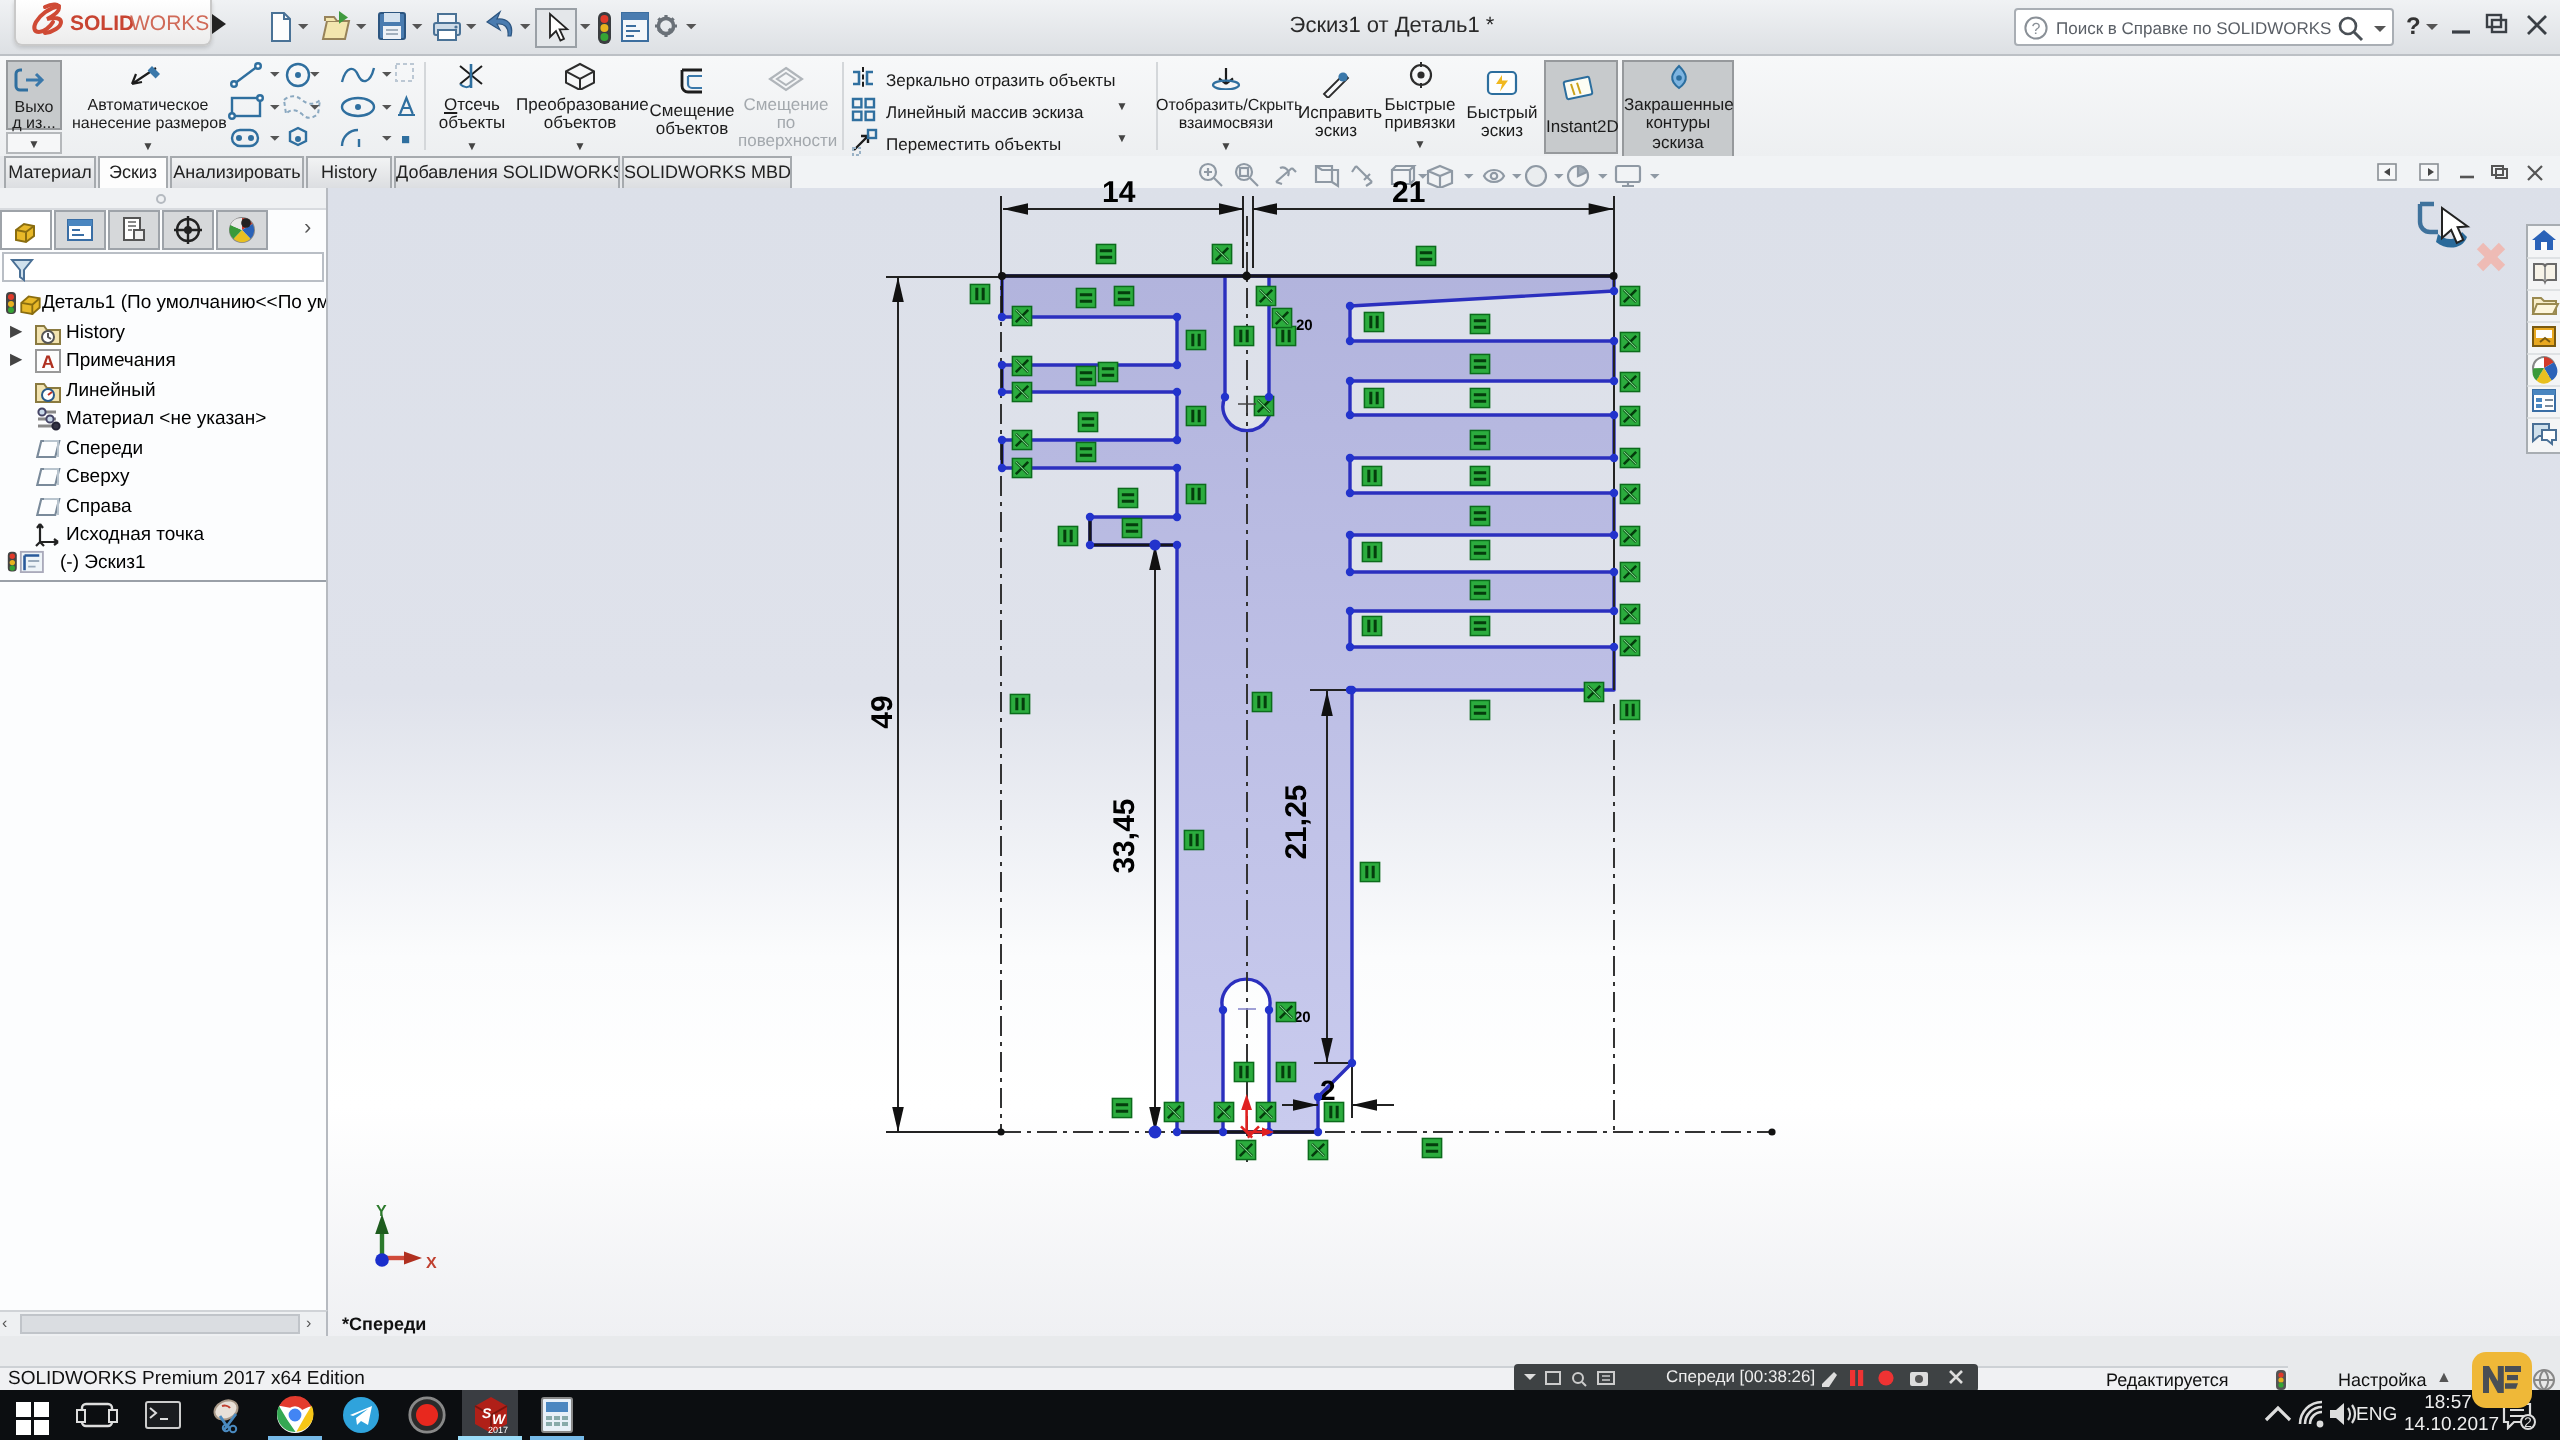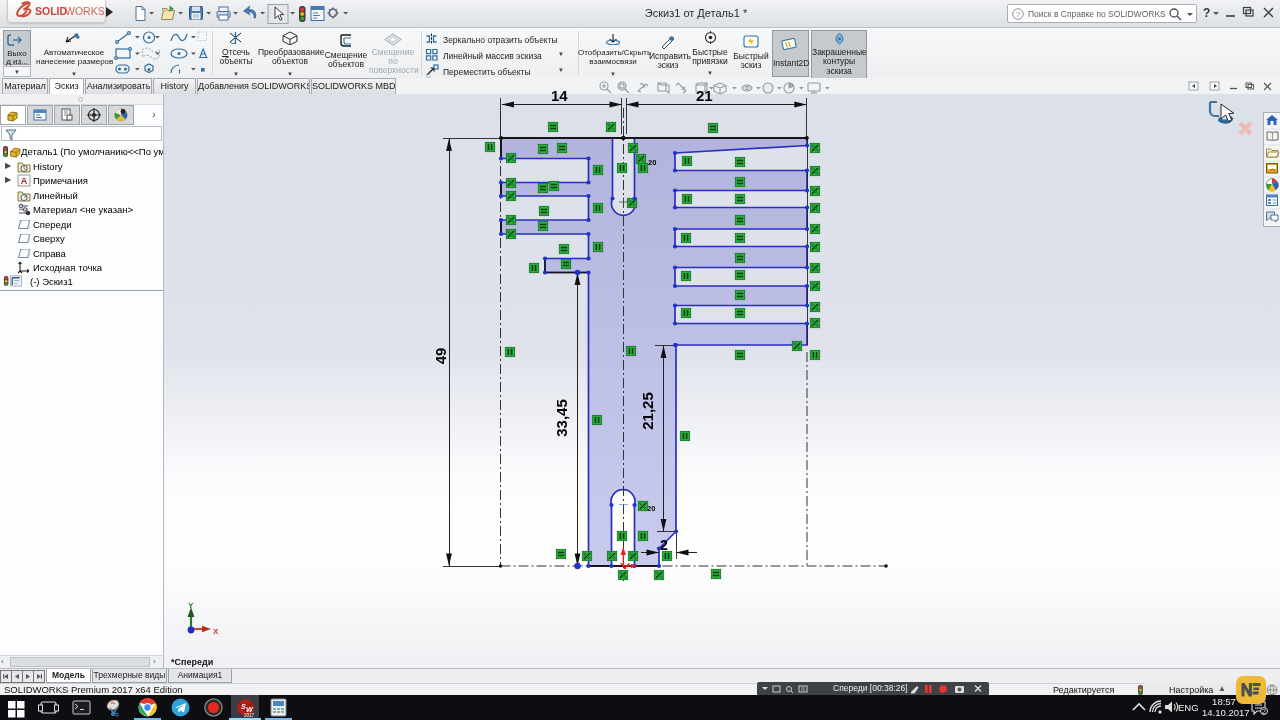--- a/index.html
+++ b/index.html
@@ -718,39 +718,20 @@
           </svg></span>
         <span style="left:30px;top:1px">(-) Эскиз1</span>
       </div>
 <div class="abs" style="left:0;top:196px;width:163px;height:1px;background:#9aa0a8"></div>
 </div>
 <div id="scrollrow">
       <div class="abs" style="left:1px;top:1px;font-size:8px;color:#555">‹</div>
       <div class="abs" style="left:153px;top:1px;font-size:8px;color:#555">›</div>
       <div class="abs" style="left:10px;top:1px;width:140px;height:10px;background:#dadde1;border:1px solid #c0c4c9"></div>
     </div>
-<div id="doctabs">
-<svg class="abs" style="left:0;top:1px" width="46" height="13">
-        <g stroke="#777" fill="#e6e8ea">
-          <rect x="0.5" y="0.5" width="11" height="12"></rect>
-          <rect x="11.5" y="0.5" width="11" height="12"></rect>
-          <rect x="22.5" y="0.5" width="11" height="12"></rect>
-          <rect x="33.5" y="0.5" width="11" height="12"></rect>
-        </g>
-        <g fill="#556">
-          <path d="M4 4 v5 l-0 0 M8 4 l-4 2.5 4 2.5 Z M3.2 4 h1 v5 h-1 Z"></path>
-          <path d="M19 4 l-4 2.5 4 2.5 Z"></path>
-          <path d="M26 4 l4 2.5 -4 2.5 Z"></path>
-          <path d="M37 4 l4 2.5 -4 2.5 Z M41 4 h1 v5 h-1 Z"></path>
-        </g>
-      </svg>
-<div class="dtab" style="left:46px;width:45px;background:#fff;font-weight:bold;font-size:8.5px">Модель</div>
-<div class="dtab" style="left:92px;width:75px;font-size:8.5px">Трехмерные виды</div>
-<div class="dtab" style="left:168px;width:64px;font-size:8.5px">Анимация1</div>
-    </div>
 <div id="statusbar">
       <span class="abs" style="left:4px;top:0">SOLIDWORKS Premium 2017 x64 Edition</span>
 <div class="abs" style="left:757px;top:-2px;width:232px;height:14px;background:#3e4244;border-radius:2px;color:#eee;font-size:8.5px">
 <svg class="abs" style="left:4px;top:3px" width="64" height="9">
           <path d="M1 2 l3 3 3-3 Z" fill="#ddd"></path>
           <rect x="12" y="1" width="7" height="6" fill="none" stroke="#ccc"></rect>
           <circle cx="28" cy="4" r="2.5" fill="none" stroke="#ccc"></circle>
           <path d="M30 6 l2 2" stroke="#ccc"></path>
           <rect x="38" y="1" width="8" height="6" fill="none" stroke="#ccc"></rect>
           <path d="M40 3 h4 m-4 2 h4" stroke="#ccc" stroke-width="0.7"></path>

